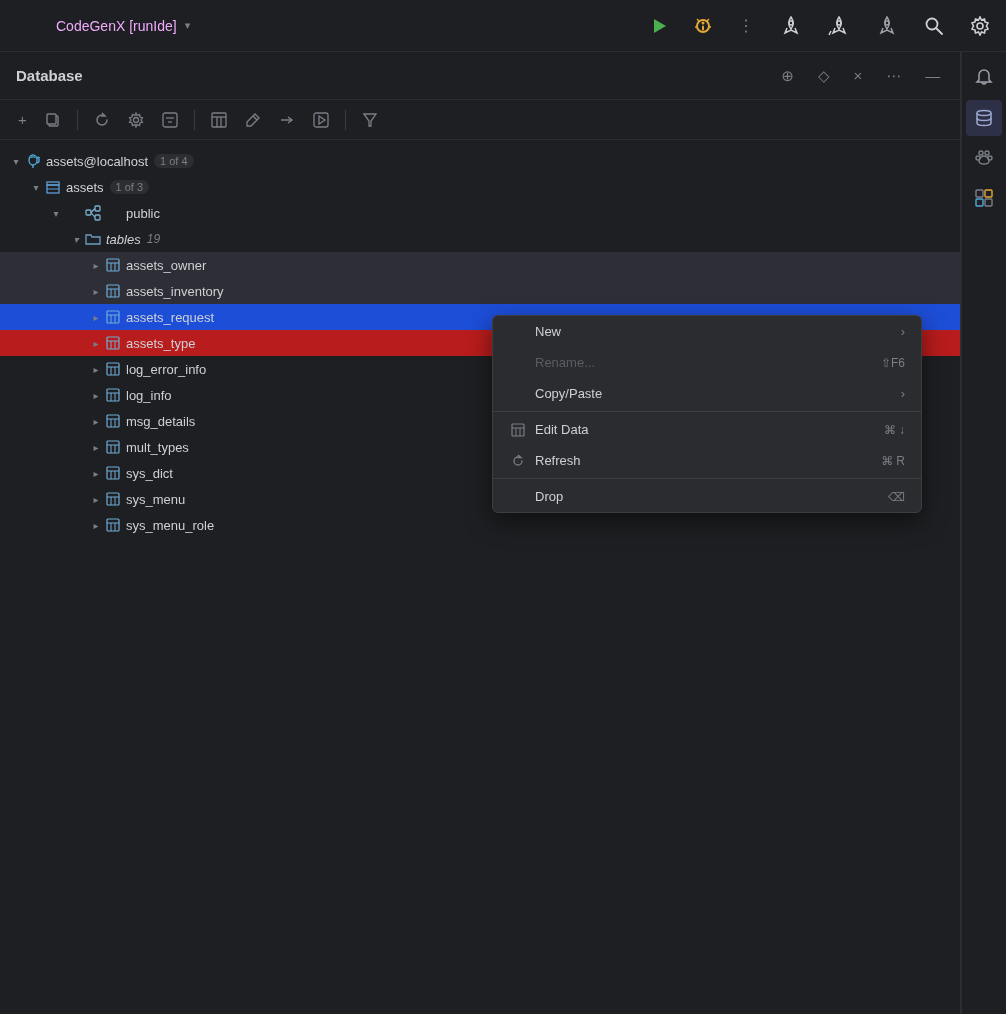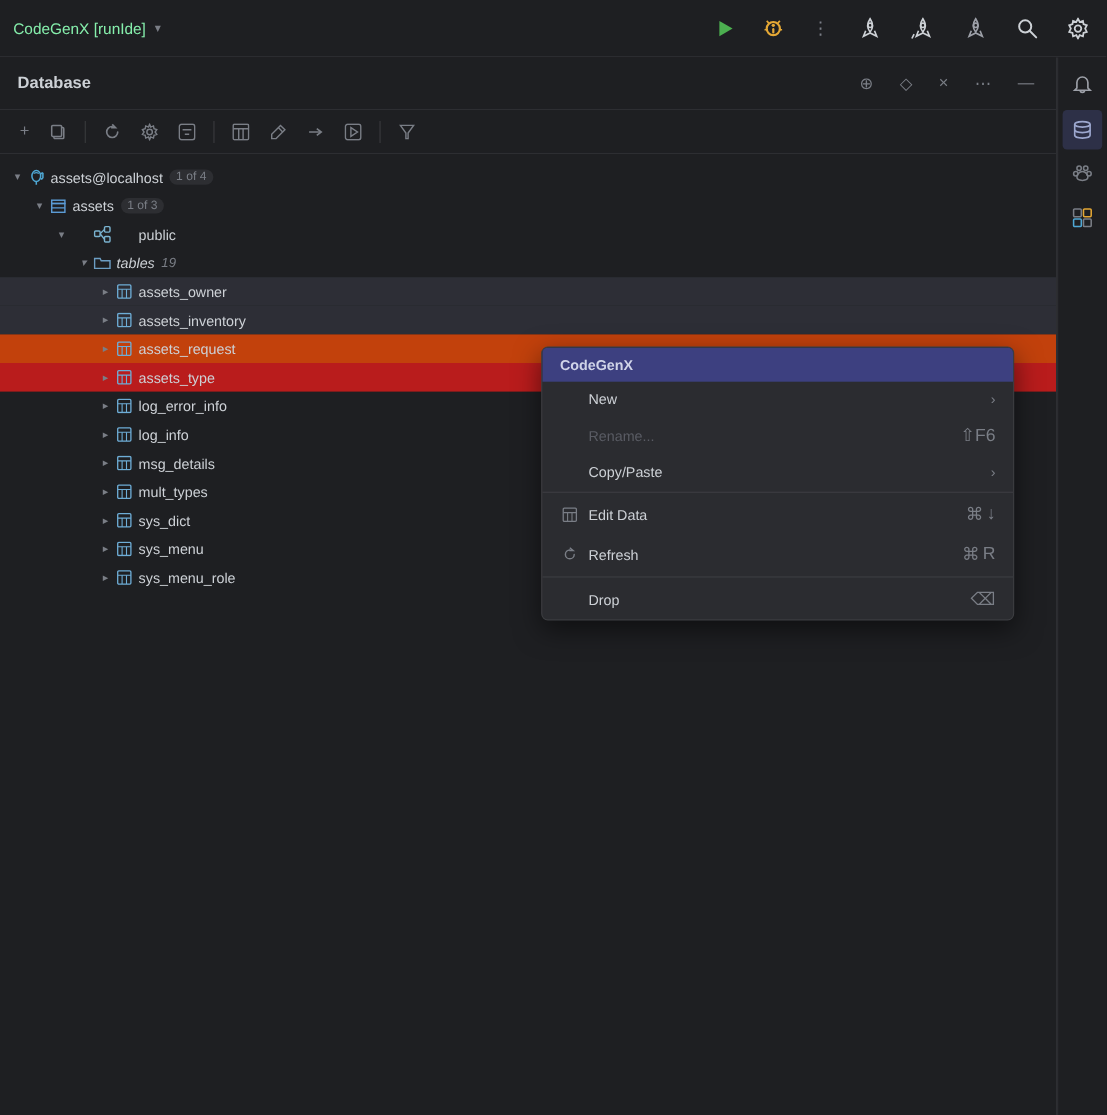--- a/index.html
+++ b/index.html
@@ -27,21 +27,22 @@
     }
     .titlebar-left {
       display: flex;
       align-items: center;
       gap: 8px;
       flex: 1;
     }
     .app-title {
       font-size: 14px;
       font-weight: 500;
-      color: #86efac;
+      color: #f0abfc;
+      margin-left: 44px;
     }
     .chevron-down {
       color: #7a7e86;
       font-size: 11px;
     }
     .titlebar-icons {
       display: flex;
       align-items: center;
       gap: 18px;
     }
@@ -244,21 +245,21 @@
       align-items: center;
       padding: 8px 16px;
       cursor: pointer;
       color: #cdd1d6;
       font-size: 13px;
     }
     .context-menu-item.disabled { color: #5a5c64; cursor: default; justify-content: center; }
     .context-menu-item .item-label { flex: 1; }
     .context-menu-item .item-shortcut {
       color: #7a7e86;
-      font-size: 16px;
+      font-size: 12px;
       display: flex;
       align-items: center;
       gap: 3px;
     }
     .context-menu-item .item-arrow {
       color: #7a7e86;
       margin-left: 8px;
     }
     .context-menu-item .item-icon {
       margin-right: 8px;
@@ -500,21 +501,21 @@
           <svg width="14" height="14" viewBox="0 0 14 14">
             <rect x="1" y="1" width="12" height="12" rx="1" fill="none" stroke="#6eadd6" stroke-width="1.2"></rect>
             <line x1="1" y1="5" x2="13" y2="5" stroke="#6eadd6" stroke-width="1"></line>
             <line x1="5" y1="5" x2="5" y2="13" stroke="#6eadd6" stroke-width="1"></line>
             <line x1="9" y1="5" x2="9" y2="13" stroke="#6eadd6" stroke-width="1"></line>
           </svg>
         </span>
         <span>assets_inventory</span>
       </div>
 
-      <div class="tree-item tree-indent-5 highlighted" style="background:#c2410c;">
+      <div class="tree-item tree-indent-5 highlighted" style="background:#1d4ed8;">
         <span class="chevron collapsed"></span>
         <span class="node-icon">
           <svg width="14" height="14" viewBox="0 0 14 14">
             <rect x="1" y="1" width="12" height="12" rx="1" fill="none" stroke="#6eadd6" stroke-width="1.2"></rect>
             <line x1="1" y1="5" x2="13" y2="5" stroke="#6eadd6" stroke-width="1"></line>
             <line x1="5" y1="5" x2="5" y2="13" stroke="#6eadd6" stroke-width="1"></line>
             <line x1="9" y1="5" x2="9" y2="13" stroke="#6eadd6" stroke-width="1"></line>
           </svg>
         </span>
         <span>assets_request</span>
@@ -620,21 +621,20 @@
             <line x1="1" y1="5" x2="13" y2="5" stroke="#6eadd6" stroke-width="1"></line>
             <line x1="5" y1="5" x2="5" y2="13" stroke="#6eadd6" stroke-width="1"></line>
             <line x1="9" y1="5" x2="9" y2="13" stroke="#6eadd6" stroke-width="1"></line>
           </svg>
         </span>
         <span>sys_menu_role</span>
       </div>
 
       <div class="context-menu-overlay">
         <div class="context-menu">
-          <div class="context-menu-header">CodeGenX</div>
 
           <div class="context-menu-item">
             <span class="item-icon"></span>
             <span class="item-label">New</span>
             <span class="item-arrow">›</span>
           </div>
 
           <div class="context-menu-item disabled">
             <span class="item-icon"></span>
             <span class="item-label">Rename...</span>

